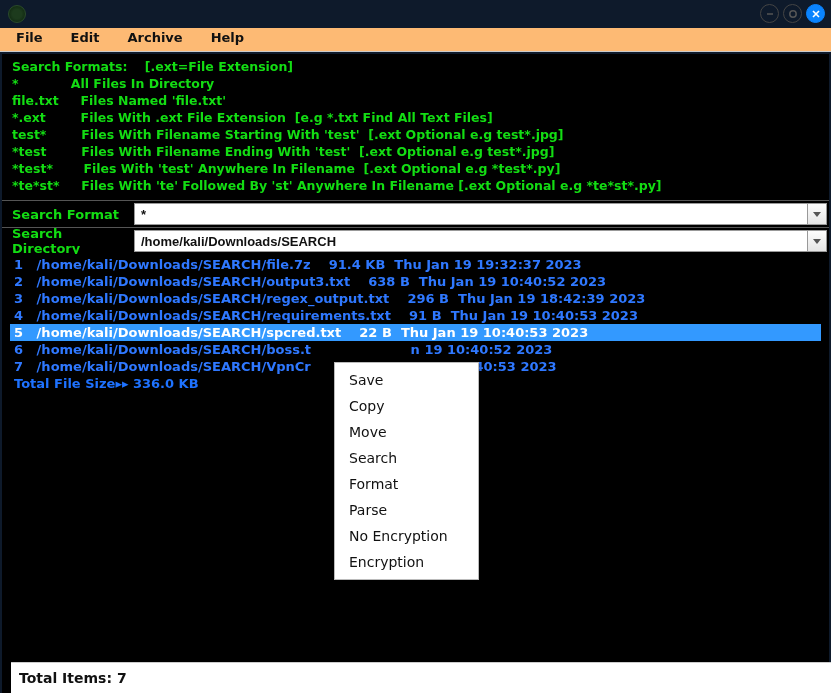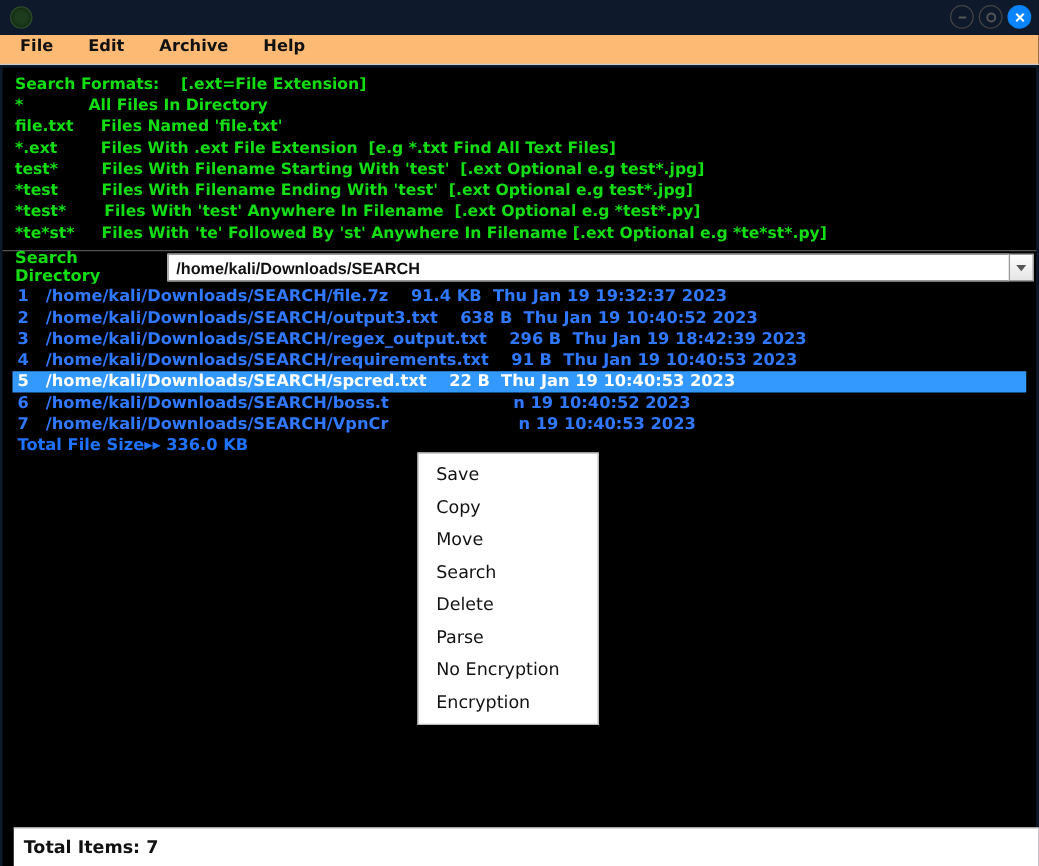--- a/index.html
+++ b/index.html
@@ -69,20 +69,29 @@
 <div class="app">
   <div class="help">Search Formats:    [.ext=File Extension]
 *            All Files In Directory
 file.txt     Files Named 'file.txt'
 *.ext        Files With .ext File Extension  [e.g *.txt Find All Text Files]
 test*        Files With Filename Starting With 'test'  [.ext Optional e.g test*.jpg]
 *test        Files With Filename Ending With 'test'  [.ext Optional e.g test*.jpg]
 *test*       Files With 'test' Anywhere In Filename  [.ext Optional e.g *test*.py]
 *te*st*     Files With 'te' Followed By 'st' Anywhere In Filename [.ext Optional e.g *te*st*.py]</div>
 
+  <div class="formrow">
+    <div class="lbl">Search Format</div>
+    <div class="combo">
+      <input value="*" style="">
+      <div class="dropbtn">
+          <div class="chevron"></div>
+        </div>
+    </div>
+  </div>
 
   <div class="formrow">
     <div class="lbl">Search Directory</div>
     <div class="combo">
       <input value="/home/kali/Downloads/SEARCH" style="">
       <div class="dropbtn">
           <div class="chevron"></div>
         </div>
     </div>
   </div>
@@ -100,21 +109,21 @@
         <div class="total">Total File Size▸▸ 336.0 KB</div>
       </div>
   </div>
 </div>
 
 <div class="ctxmenu" id="ctxmenu" style="left: 314px; top: 362px; margin-left: 20px;">
     <div class="mi">Save</div>
     <div class="mi">Copy</div>
     <div class="mi">Move</div>
     <div class="mi">Search</div>
-    <div class="mi">Delete</div>
+    <div class="mi">Format</div>
     <div class="mi">Parse</div>
     <div class="mi">No Encryption</div>
     <div class="mi">Encryption</div>
   </div>
 
 <div class="statusbar">
   <span>Total Items: 7</span>
 </div>
 
 </body></html>

